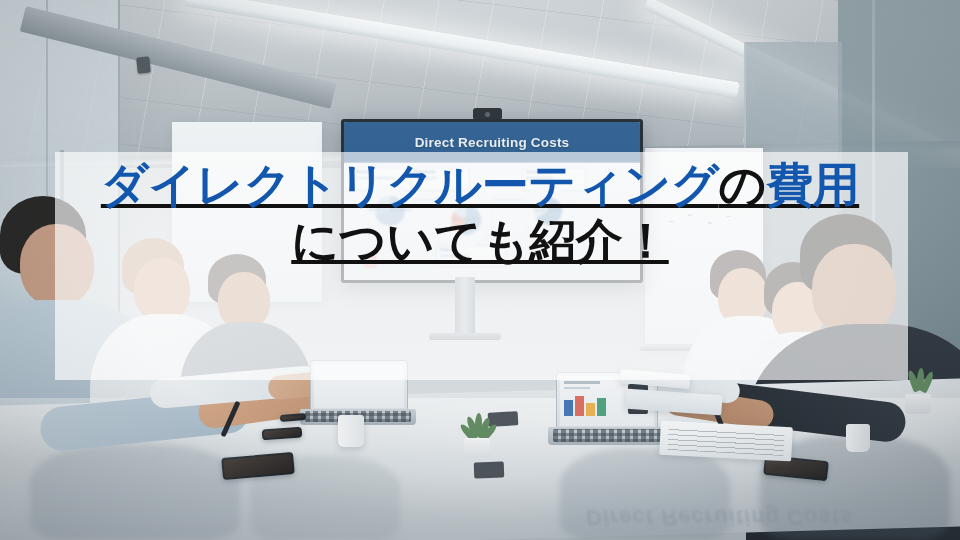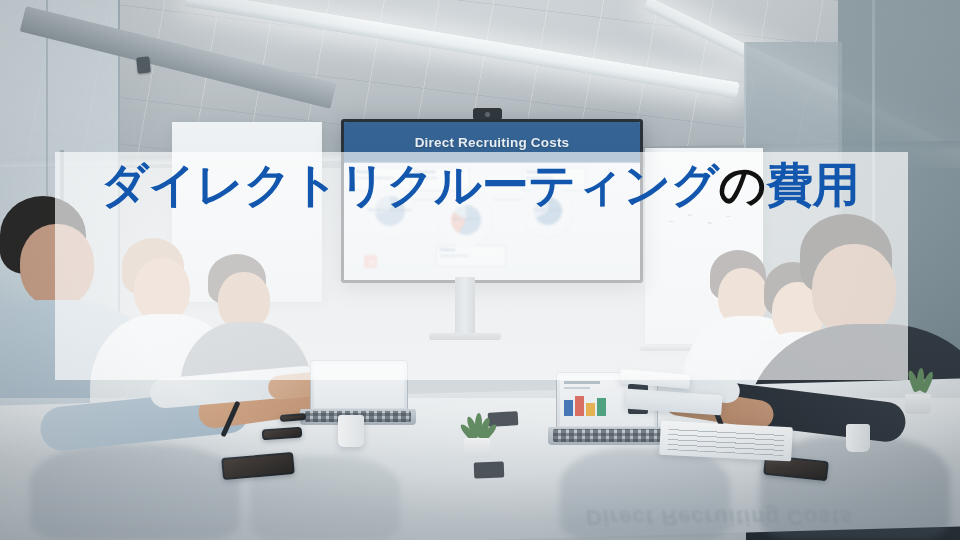--- a/index.html
+++ b/index.html
@@ -350,20 +350,21 @@
     padding-top:5px; box-sizing:border-box;
   }
   .hl-line{
     font-family:"DejaVu Sans","Liberation Sans",sans-serif;
     font-weight:700;
     font-size:48px;
     line-height:1.20;
     letter-spacing:-0.5px;
     color:#111111;
     white-space:nowrap;
+    text-decoration:underline;
   }
   .hl-line.l1{ font-size:47px; }
   .hl-line.l2{ font-size:47px; }
   .hl-line.l3{ font-size:47px; }
   .blue{ color:#1257ad; }
 </style>
 </head>
 <body>
 
 <div class="stage">
@@ -558,15 +559,16 @@
     <div class="tint"></div>
     <div class="vignette"></div>
   </div>
 
   <div class="band"></div>
 
   <div class="headline">
     <div class="hl-line l1">
       <span class="blue">ダイレクトリクルーティング</span><span>の</span><span class="blue">費用</span>
     </div>
+    <div class="hl-line l3">についても紹介！</div>
   </div>
 
 </div>
 
 </body></html>

